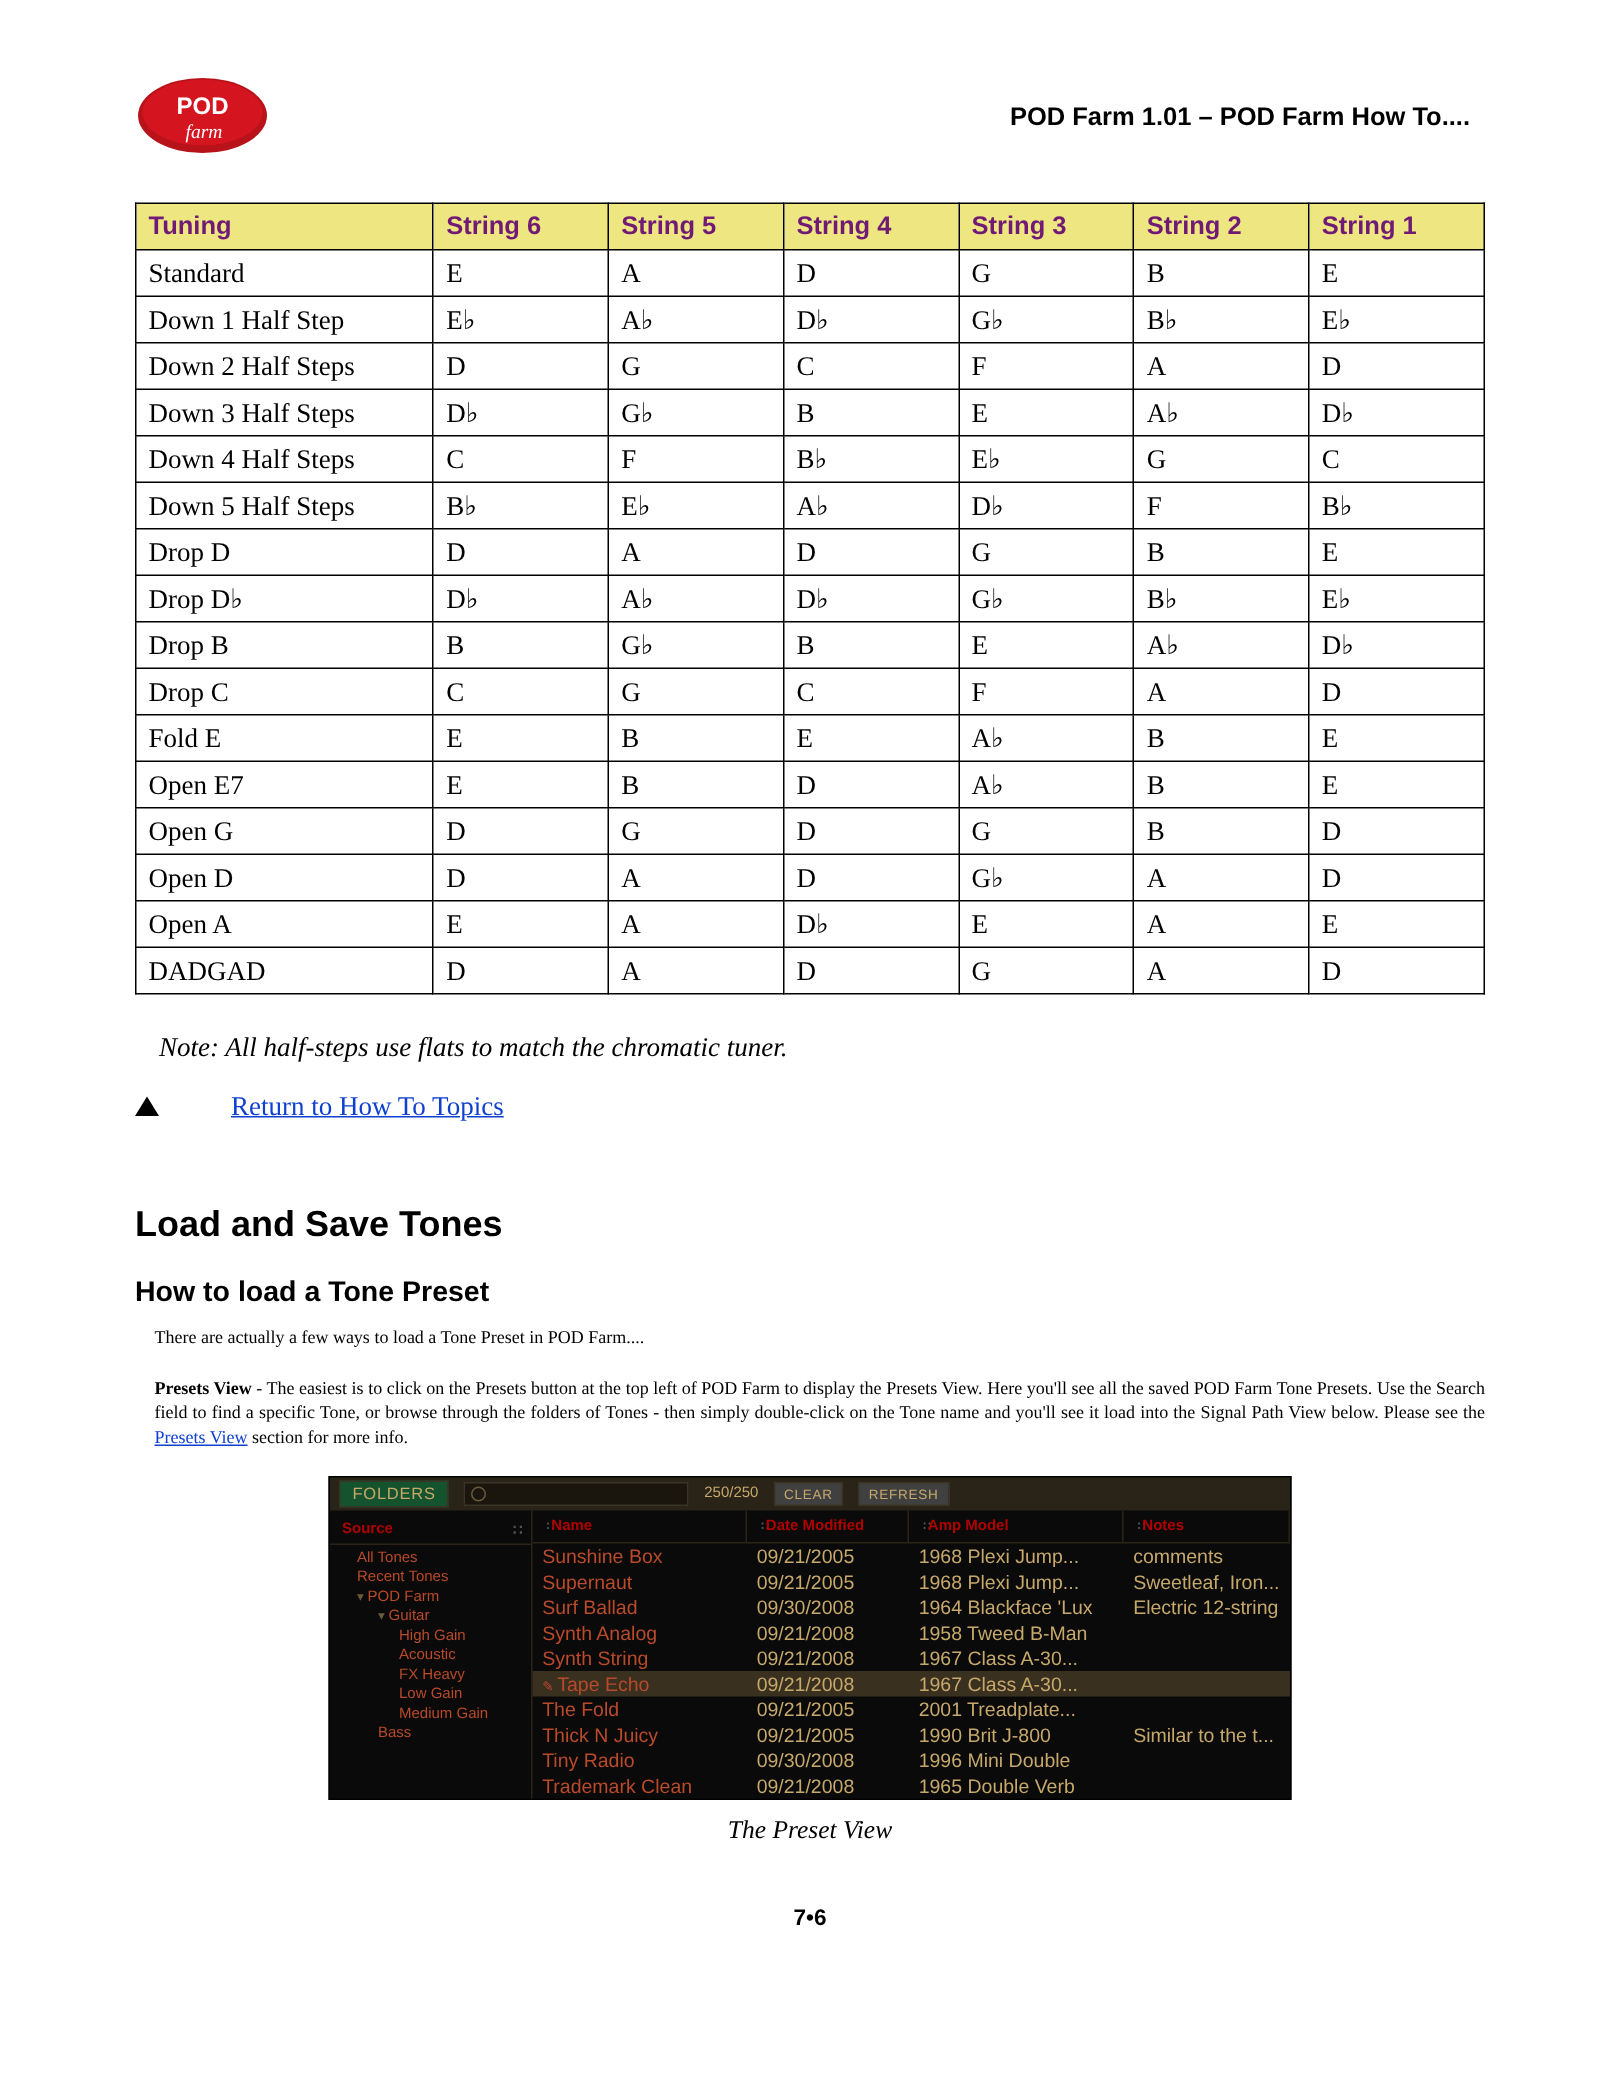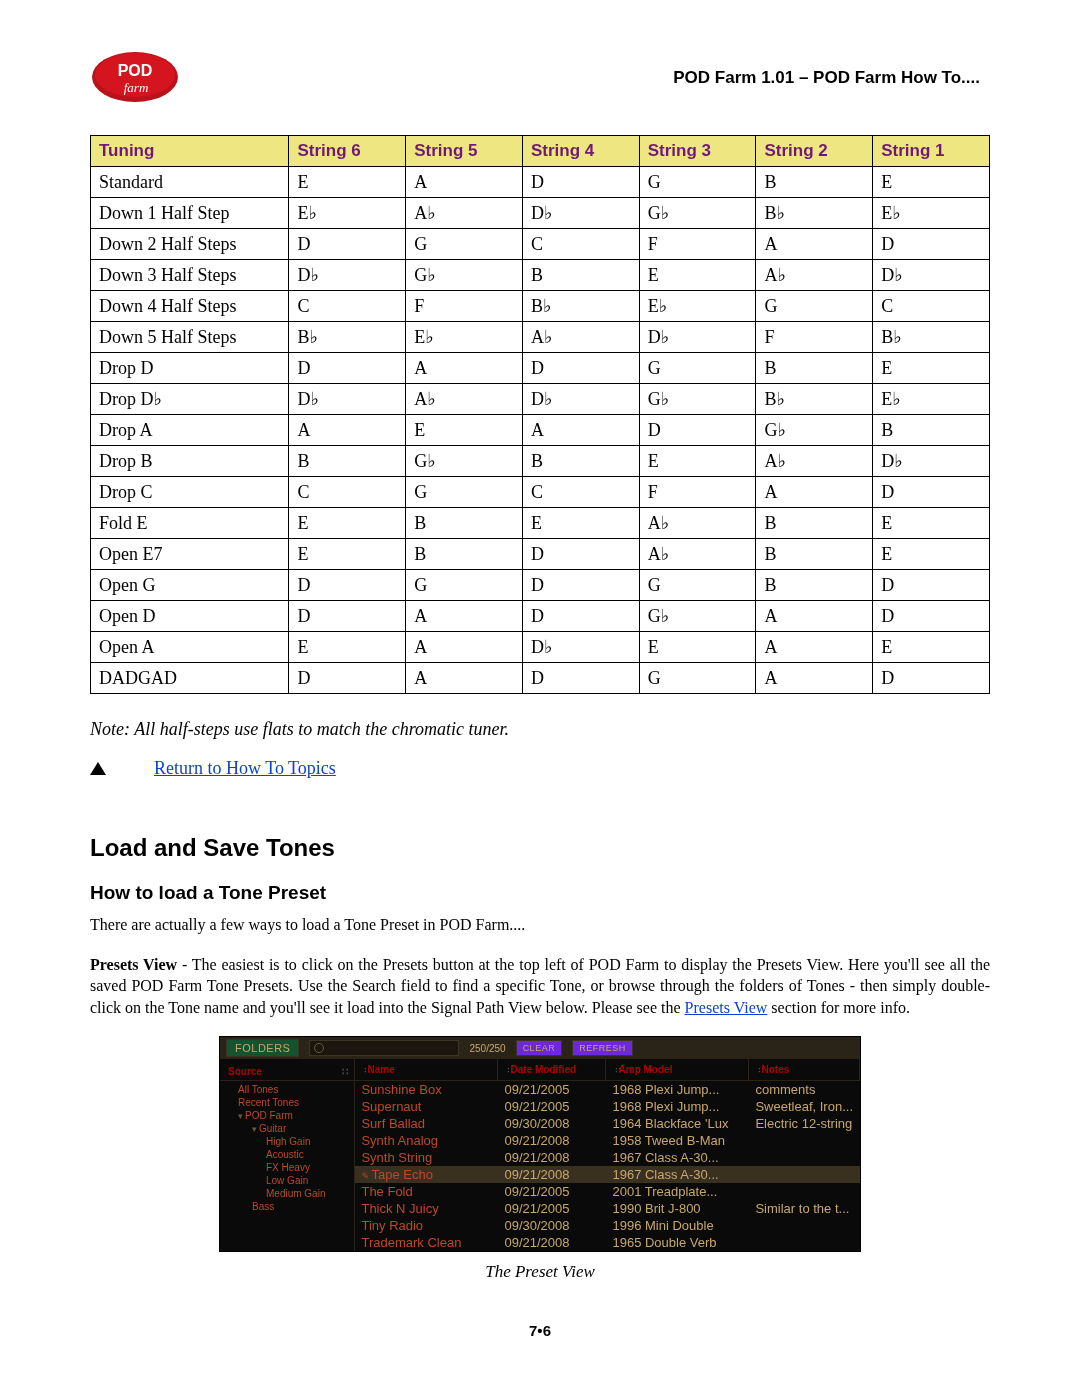--- a/index.html
+++ b/index.html
@@ -53,21 +53,21 @@
     font-weight: bold;
     color: #701a75;
     font-size: 17px;
   }
   table.tuning col.tcol { width: 170px; }
   table.tuning col.scol { width: 100px; }
 
   .note {
     font-style: italic;
     font-size: 18px;
-    margin: 20px 0 18px 0;
+    margin: 20px 0 18px 16px;
   }
   .return-row {
     display: flex;
     align-items: center;
     font-size: 18px;
     margin-bottom: 55px;
   }
   .triangle-up {
     width: 0; height: 0;
     border-left: 8px solid transparent;
@@ -86,23 +86,23 @@
     font-size: 24px;
     margin: 0 0 20px 0;
   }
   h3.subsection {
     font-family: "Gill Sans", "Gill Sans MT", "Trebuchet MS", sans-serif;
     font-weight: bold;
     font-size: 19px;
     margin: 0 0 10px 0;
   }
   p.body {
-    font-size: 16px;
+    font-size: 12px;
     line-height: 1.35;
-    margin: 0 0 18px 0;
+    margin: 0 0 18px 13px;
     text-align: justify;
   }
   .link-inline { color: #1040d0; text-decoration: underline; }
 
   
   .preset-view {
     width: 640px;
     margin: 15px auto 10px auto;
     background: #0a0a0a;
     border: 1px solid #000;
@@ -133,21 +133,21 @@
     height: 14px;
     display:flex; align-items:center; padding:0 4px;
   }
   .pv-search::before {
     content:"";
     width:8px;height:8px;border:1px solid #6a5a3a;border-radius:50%;
     display:inline-block;
   }
   .pv-count { color:#c7a86b; font-size:10px; margin-left:auto; }
   .pv-topbtn {
-    background: #6d28d9;
+    background: #404040;
     color: #c7a86b;
     font-size: 9px;
     padding: 2px 6px;
     border: 1px solid #3a3424;
     letter-spacing:0.5px;
   }
   .pv-spacer { flex:1; }
   .pv-body { display: flex; }
   .pv-left {
     width: 160px;
@@ -312,29 +312,20 @@
           <td>E</td>
         </tr>
         <tr>
           <td>Drop D♭</td>
           <td>D♭</td>
           <td>A♭</td>
           <td>D♭</td>
           <td>G♭</td>
           <td>B♭</td>
           <td>E♭</td>
-        </tr>
-        <tr>
-          <td>Drop A</td>
-          <td>A</td>
-          <td>E</td>
-          <td>A</td>
-          <td>D</td>
-          <td>G♭</td>
-          <td>B</td>
         </tr>
         <tr>
           <td>Drop B</td>
           <td>B</td>
           <td>G♭</td>
           <td>B</td>
           <td>E</td>
           <td>A♭</td>
           <td>D♭</td>
         </tr>

